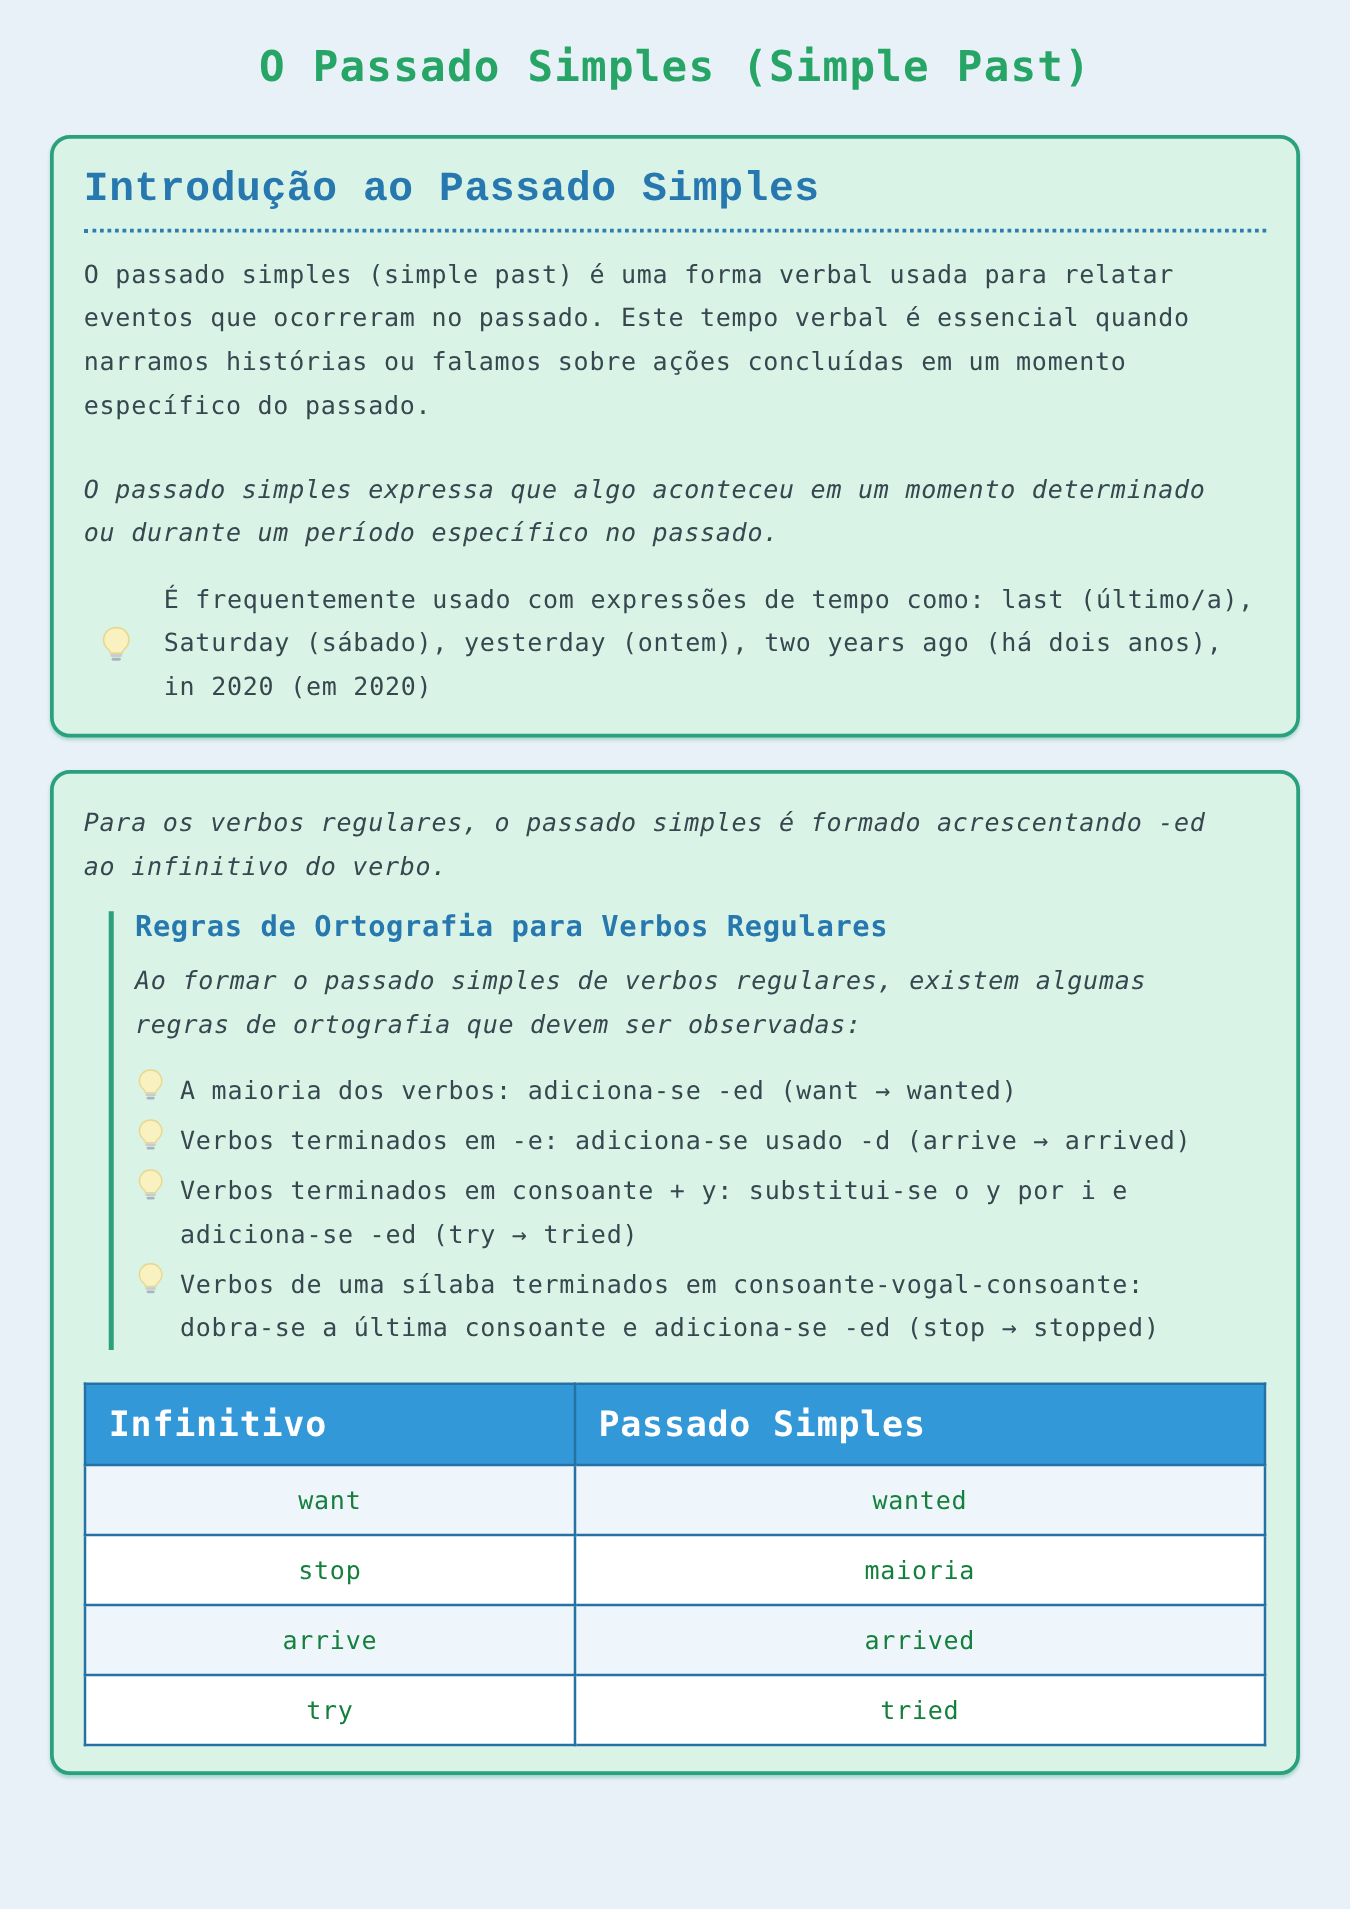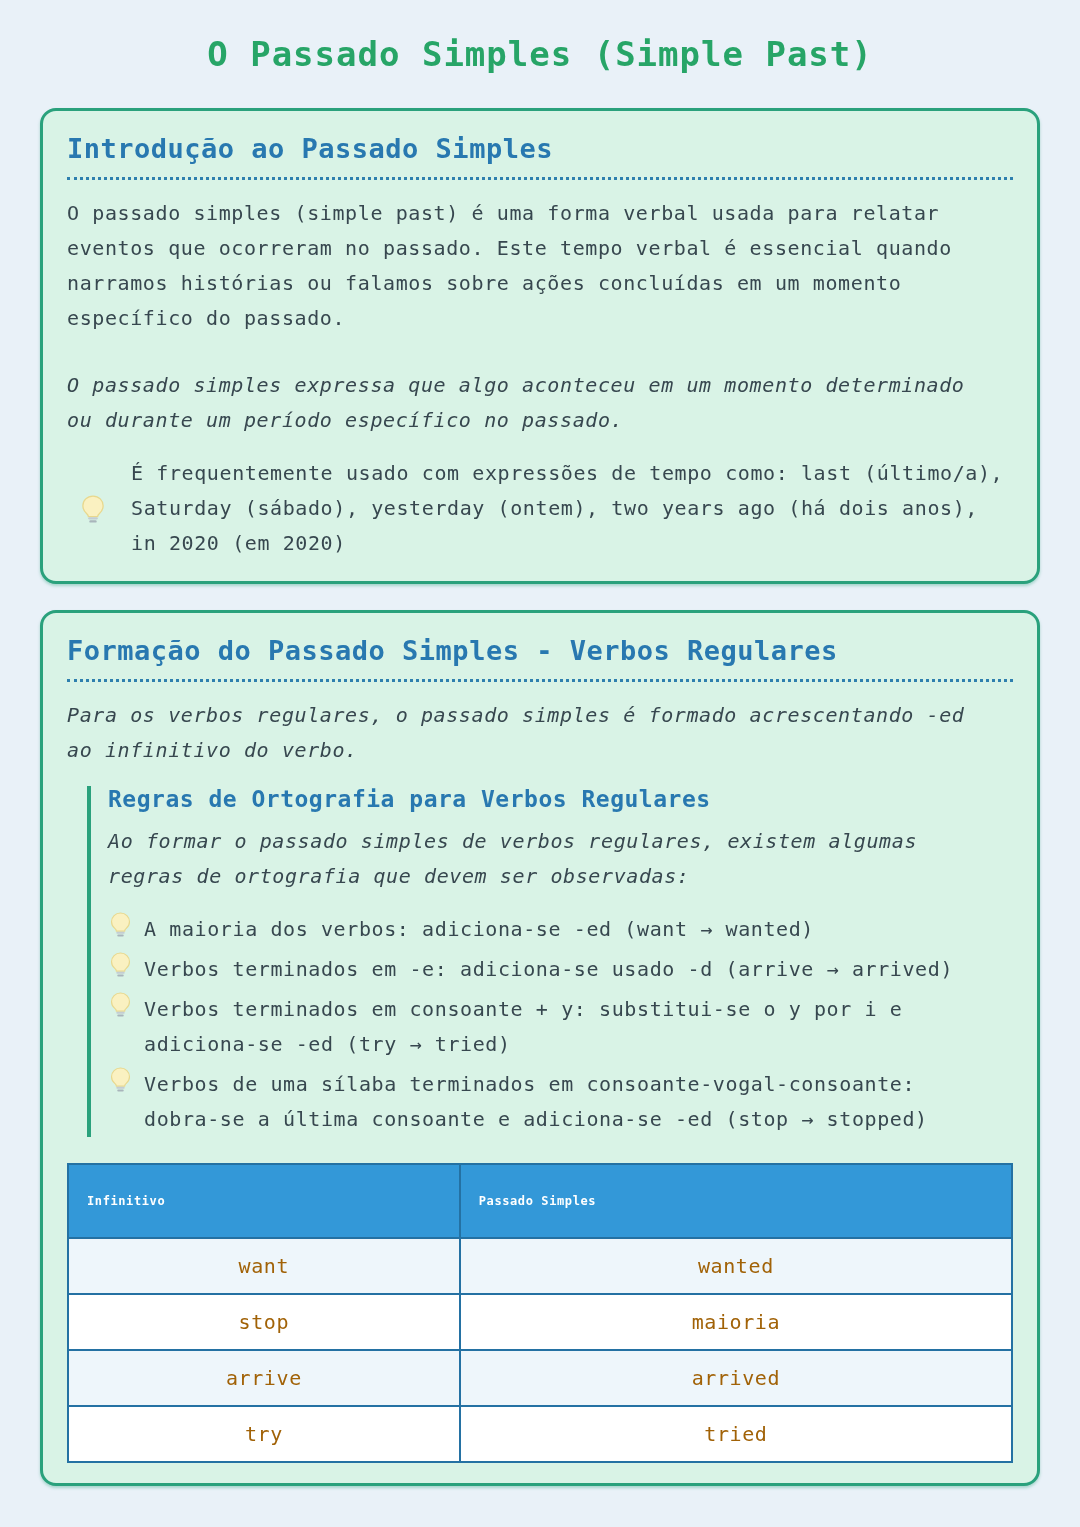--- a/index.html
+++ b/index.html
@@ -28,25 +28,26 @@
     border: 3px solid #2aa17c;
     border-radius: 16px;
     padding: 22px 24px 20px 24px;
     margin-bottom: 26px;
     box-shadow: 0 2px 3px rgba(42,161,124,0.35);
   }
 
   h2.card-heading {
     margin: 0 0 16px 0;
     padding-bottom: 13px;
-    font-size: 27px;
+    font-size: 33px;
     font-weight: bold;
     color: #2878b0;
     letter-spacing: 0.5px;
     border-bottom: 3px dotted #2e7fae;
+    font-family: Liberation Mono, monospace;
   }
 
   .para {
     margin: 0 0 32px 0;
     font-size: 20px;
     line-height: 1.75;
     letter-spacing: 0.6px;
     white-space: pre-line;
   }
   .para.tight { margin-bottom: 18px; font-style: italic; }
@@ -89,30 +90,30 @@
 
   table.verbs-table {
     width: 100%;
     margin-top: 26px;
     border-collapse: collapse;
     background: #ffffff;
   }
   table.verbs-table th {
     background: #3398d8;
     color: #ffffff;
-    font-size: 12px;
+    font-size: 28px;
     font-weight: bold;
     text-align: left;
     letter-spacing: 0.6px;
-    padding: 29px 18px;
+    padding: 15px 18px;
     border: 2px solid #2471a3;
   }
   table.verbs-table td {
     font-size: 20px;
-    color: #a16207;
+    color: #15803d;
     text-align: center;
     letter-spacing: 0.6px;
     padding: 15px 12px;
     border: 2px solid #2471a3;
   }
   table.verbs-table col.c1 { width: 41.5%; }
   table.verbs-table tbody tr:nth-child(odd)  { background: #eef6fb; }
   table.verbs-table tbody tr:nth-child(even) { background: #ffffff; }
 </style>
 </head>
@@ -138,21 +139,20 @@
           <rect x="7.6" y="23.4" width="6.8" height="2.2" rx="1.1" fill="#a9b5bb"></rect>
         </svg>
       </span>
       <span class="tip-text">É frequentemente usado com expressões de tempo como: last (último/a),
 Saturday (sábado), yesterday (ontem), two years ago (há dois anos),
 in 2020 (em 2020)</span>
     </div>
   </section>
 
   <section class="card">
-    <h2 class="card-heading">Formação do Passado Simples - Verbos Regulares</h2>
     <p class="para tight">Para os verbos regulares, o passado simples é formado acrescentando -ed
 ao infinitivo do verbo.</p>
 
     <div class="subsection">
       <h3 class="subsection-heading">Regras de Ortografia para Verbos Regulares</h3>
       <p class="para tight">Ao formar o passado simples de verbos regulares, existem algumas
 regras de ortografia que devem ser observadas:</p>
 
       <div class="rules">
         <div class="rule">

